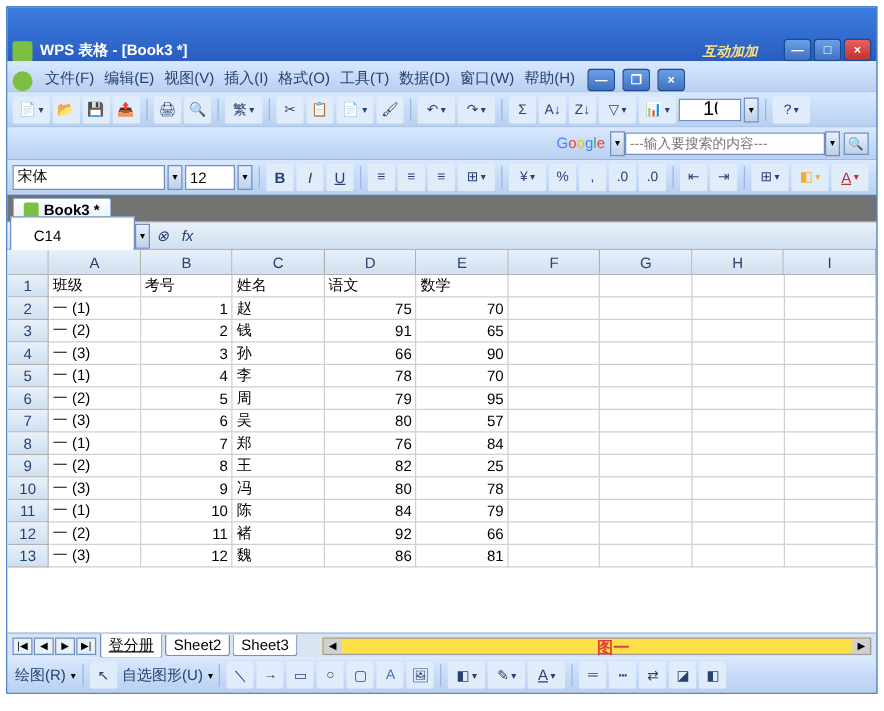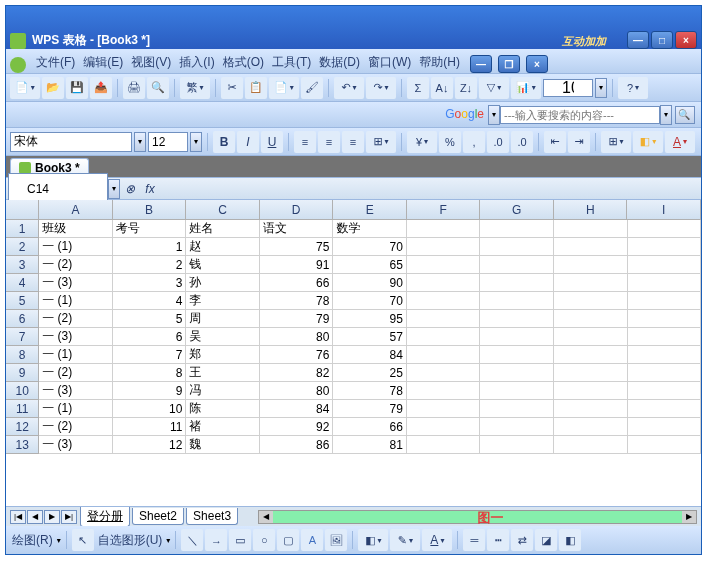--- a/index.html
+++ b/index.html
@@ -45,21 +45,21 @@
 .gr{display:flex;height:18px}
 .rh{width:34px;background:linear-gradient(#e8f0fa,#d0e0f0);border-right:1px solid #b0b0b0;border-bottom:1px solid #b0b0b0;display:flex;align-items:center;justify-content:center;color:#2a4070}
 .rh.sel{background:linear-gradient(#ffd060,#f0b030)}
 .gc{width:75px;border-right:1px solid #d0d0d0;border-bottom:1px solid #d0d0d0;padding:0 3px;display:flex;align-items:center;overflow:hidden}
 .gc.r{justify-content:flex-end}
 .gc.sel{border:2px solid #000;padding:0 2px}
 .sheettabs{height:20px;background:#d8e4f0;display:flex;align-items:center;padding:0 4px;border-top:1px solid #9cb8e0}
 .stn{width:16px;height:14px;background:#e8f0fa;border:1px solid #7090c0;display:flex;align-items:center;justify-content:center;font-size:8px;margin-right:1px}
 .stab{background:#fff;border:1px solid #7090c0;border-top:none;padding:1px 6px;margin-left:2px;border-radius:0 0 3px 3px}
 .stab.active{font-weight:normal;text-decoration:underline}
-.hscroll{flex:1;height:14px;background:#86efac;margin-left:20px;position:relative;border:1px solid #999}
+.hscroll{flex:1;height:14px;background:#fde047;margin-left:20px;position:relative;border:1px solid #999}
 .hscroll::before{content:"◀";position:absolute;left:0;width:14px;height:100%;background:#d0d0d0;display:flex;align-items:center;justify-content:center;font-size:8px}
 .hscroll::after{content:"▶";position:absolute;right:0;width:14px;height:100%;background:#d0d0d0;display:flex;align-items:center;justify-content:center;font-size:8px}
 .figlabel{position:absolute;color:#e04040;font-weight:bold;font-size:13px}
 .drawbar{background:linear-gradient(#d8e8ff,#b8d0f0);height:28px;display:flex;align-items:center;padding:0 4px;gap:2px}
 .dlbl{color:#2a4070;padding:0 2px}
 </style>
 </head>
 <body>
 
 <div class="win">

